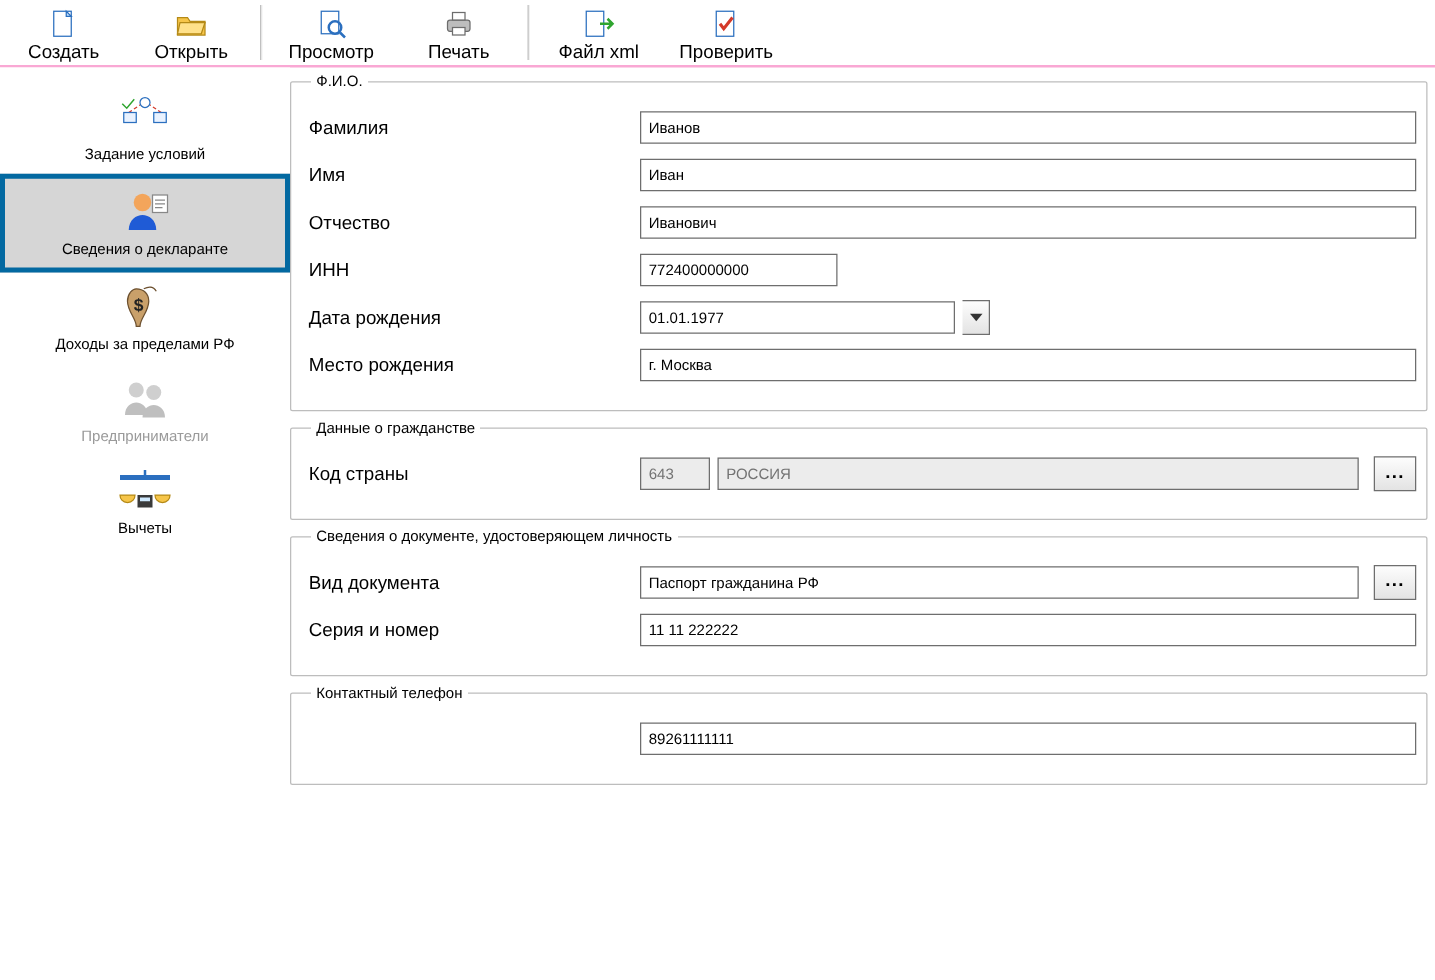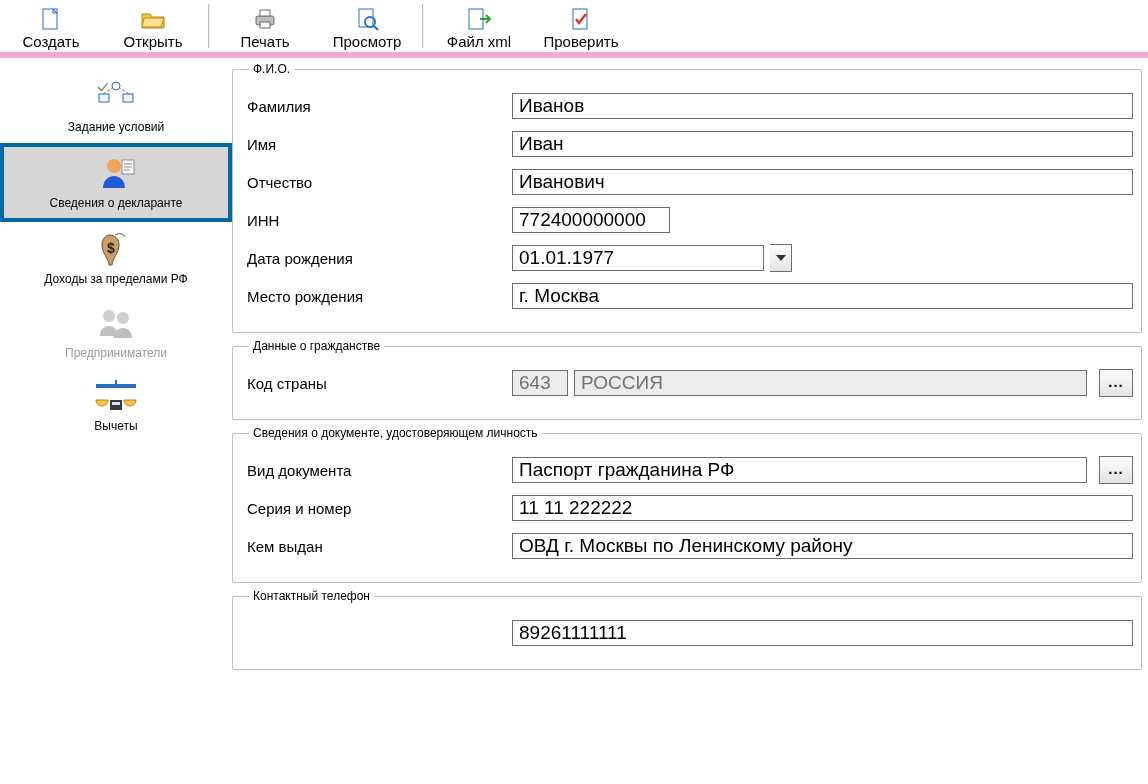--- a/index.html
+++ b/index.html
@@ -11,21 +11,21 @@
     font-size: 15px;
     background: #fff;
     color: #000;
     overflow: hidden;
   }
   
   .toolbar {
     display: flex;
     align-items: flex-end;
     height: 50px;
-    border-bottom: 6px solid #f9a8d4;
+    border-bottom: 2px solid #f9a8d4;
     padding: 0 0 2px 0;
     background: #fff;
   }
   .toolbar .tbtn {
     display: flex;
     flex-direction: column;
     align-items: center;
     justify-content: flex-end;
     padding: 2px 6px 0 6px;
     min-width: 90px;
@@ -125,21 +125,21 @@
     flex: 1;
     display: flex;
     align-items: center;
     gap: 6px;
   }
   input.txt, input.date, input.ro {
     height: 26px;
     border: 1px solid #6e6e6e;
     padding: 1px 6px;
     font-family: inherit;
-    font-size: 19px;
+    font-size: 12px;
     background: #fff;
     box-sizing: border-box;
   }
   input.ro {
     background: #ececec;
     color: #737373;
   }
   .flex-fill { flex: 1; min-width: 0; }
   .w-inn { width: 158px; }
   .w-date { width: 252px; }
@@ -186,37 +186,37 @@
       <svg width="26" height="22">
           <path d="M2 6h8l2 3h12v11H2z" fill="#f6c549" stroke="#b58a17"></path>
           <path d="M4 10h20l-3 9H2z" fill="#ffe18a" stroke="#b58a17"></path>
         </svg>
     </span>
     <span class="cap">Открыть</span>
   </div>
   <div class="tsep"></div>
   <div class="tbtn">
     <span class="glyph">
+      <svg width="24" height="24">
+          <rect x="4" y="2" width="14" height="18" fill="#fff" stroke="#2b6fbf"></rect>
+          <circle cx="15" cy="15" r="5" fill="none" stroke="#2b6fbf" stroke-width="2"></circle>
+          <line x1="19" y1="19" x2="23" y2="23" stroke="#2b6fbf" stroke-width="2"></line>
+        </svg>
+    </span>
+    <span class="cap">Просмотр</span>
+  </div>
+  <div class="tbtn">
+    <span class="glyph">
       <svg width="26" height="22">
           <rect x="4" y="8" width="18" height="9" rx="2" fill="#bdbdbd" stroke="#6d6d6d"></rect>
           <rect x="8" y="2" width="10" height="6" fill="#fff" stroke="#6d6d6d"></rect>
           <rect x="8" y="14" width="10" height="6" fill="#fff" stroke="#6d6d6d"></rect>
         </svg>
     </span>
     <span class="cap">Печать</span>
-  </div>
-  <div class="tbtn">
-    <span class="glyph">
-      <svg width="24" height="24">
-          <rect x="4" y="2" width="14" height="18" fill="#fff" stroke="#2b6fbf"></rect>
-          <circle cx="15" cy="15" r="5" fill="none" stroke="#2b6fbf" stroke-width="2"></circle>
-          <line x1="19" y1="19" x2="23" y2="23" stroke="#2b6fbf" stroke-width="2"></line>
-        </svg>
-    </span>
-    <span class="cap">Просмотр</span>
   </div>
   <div class="tsep"></div>
   <div class="tbtn">
     <span class="glyph">
       <svg width="26" height="24">
           <rect x="3" y="2" width="14" height="20" fill="#fff" stroke="#2b6fbf"></rect>
           <path d="M14 12 L24 12 M20 8 L24 12 L20 16" fill="none" stroke="#2fa52f" stroke-width="2"></path>
         </svg>
     </span>
     <span class="cap">Файл xml</span>
@@ -373,26 +373,20 @@
               <span>...</span>
             </div>
         </div>
       </div>
       <div class="row">
         <div class="lbl">Серия и номер</div>
         <div class="ctrl">
             <input class="txt flex-fill" value="11 11 222222" style="">
           </div>
       </div>
-      <div class="row">
-        <div class="lbl">Кем выдан</div>
-        <div class="ctrl">
-            <input class="txt flex-fill" value="ОВД г. Москвы по Ленинскому району" style="">
-          </div>
-      </div>
     </fieldset>
 
     <fieldset class="grp">
       <legend>Контактный телефон</legend>
       <div class="row">
         <div class="lbl"></div>
         <div class="ctrl">
             <input class="txt flex-fill" value="89261111111" style="">
           </div>
       </div>

